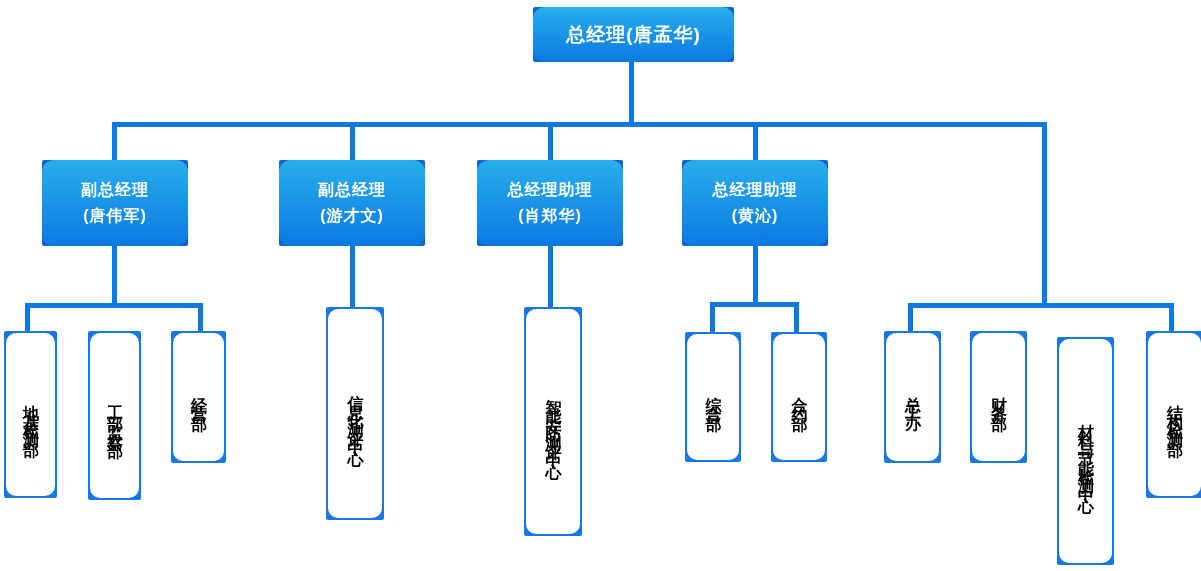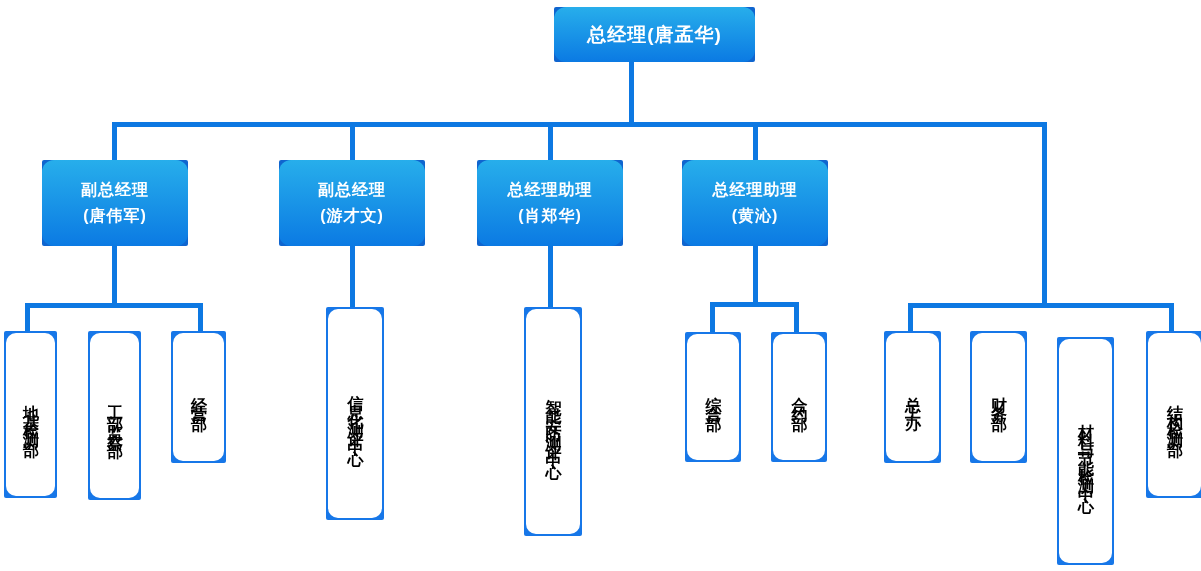--- a/index.html
+++ b/index.html
@@ -74,21 +74,21 @@
 
   <div class="line" style="left:753px;top:245px;width:5px;height:60px;"></div>
   <div class="line" style="left:710px;top:302px;width:89px;height:5px;"></div>
   <div class="line" style="left:710px;top:302px;width:5px;height:31px;"></div>
   <div class="line" style="left:794px;top:302px;width:5px;height:31px;"></div>
 
   <div class="line" style="left:908px;top:303px;width:266px;height:5px;"></div>
   <div class="line" style="left:908px;top:303px;width:5px;height:29px;"></div>
   <div class="line" style="left:1169px;top:303px;width:5px;height:29px;"></div>
 
-  <div class="node g root-node" style="left:533px;top:7px;width:201px;height:55px;margin-left:21px;">
+  <div class="node g root-node" style="left:533px;top:7px;width:201px;height:55px;">
     <span class="back"></span>
     <span class="front">
         <span>总经理(唐孟华)</span>
       </span>
   </div>
 
   <div class="node g exec-node" style="left:42px;top:160px;width:146px;height:86px;">
     <span class="back"></span>
     <span class="front">
       <span>副总经理</span>

